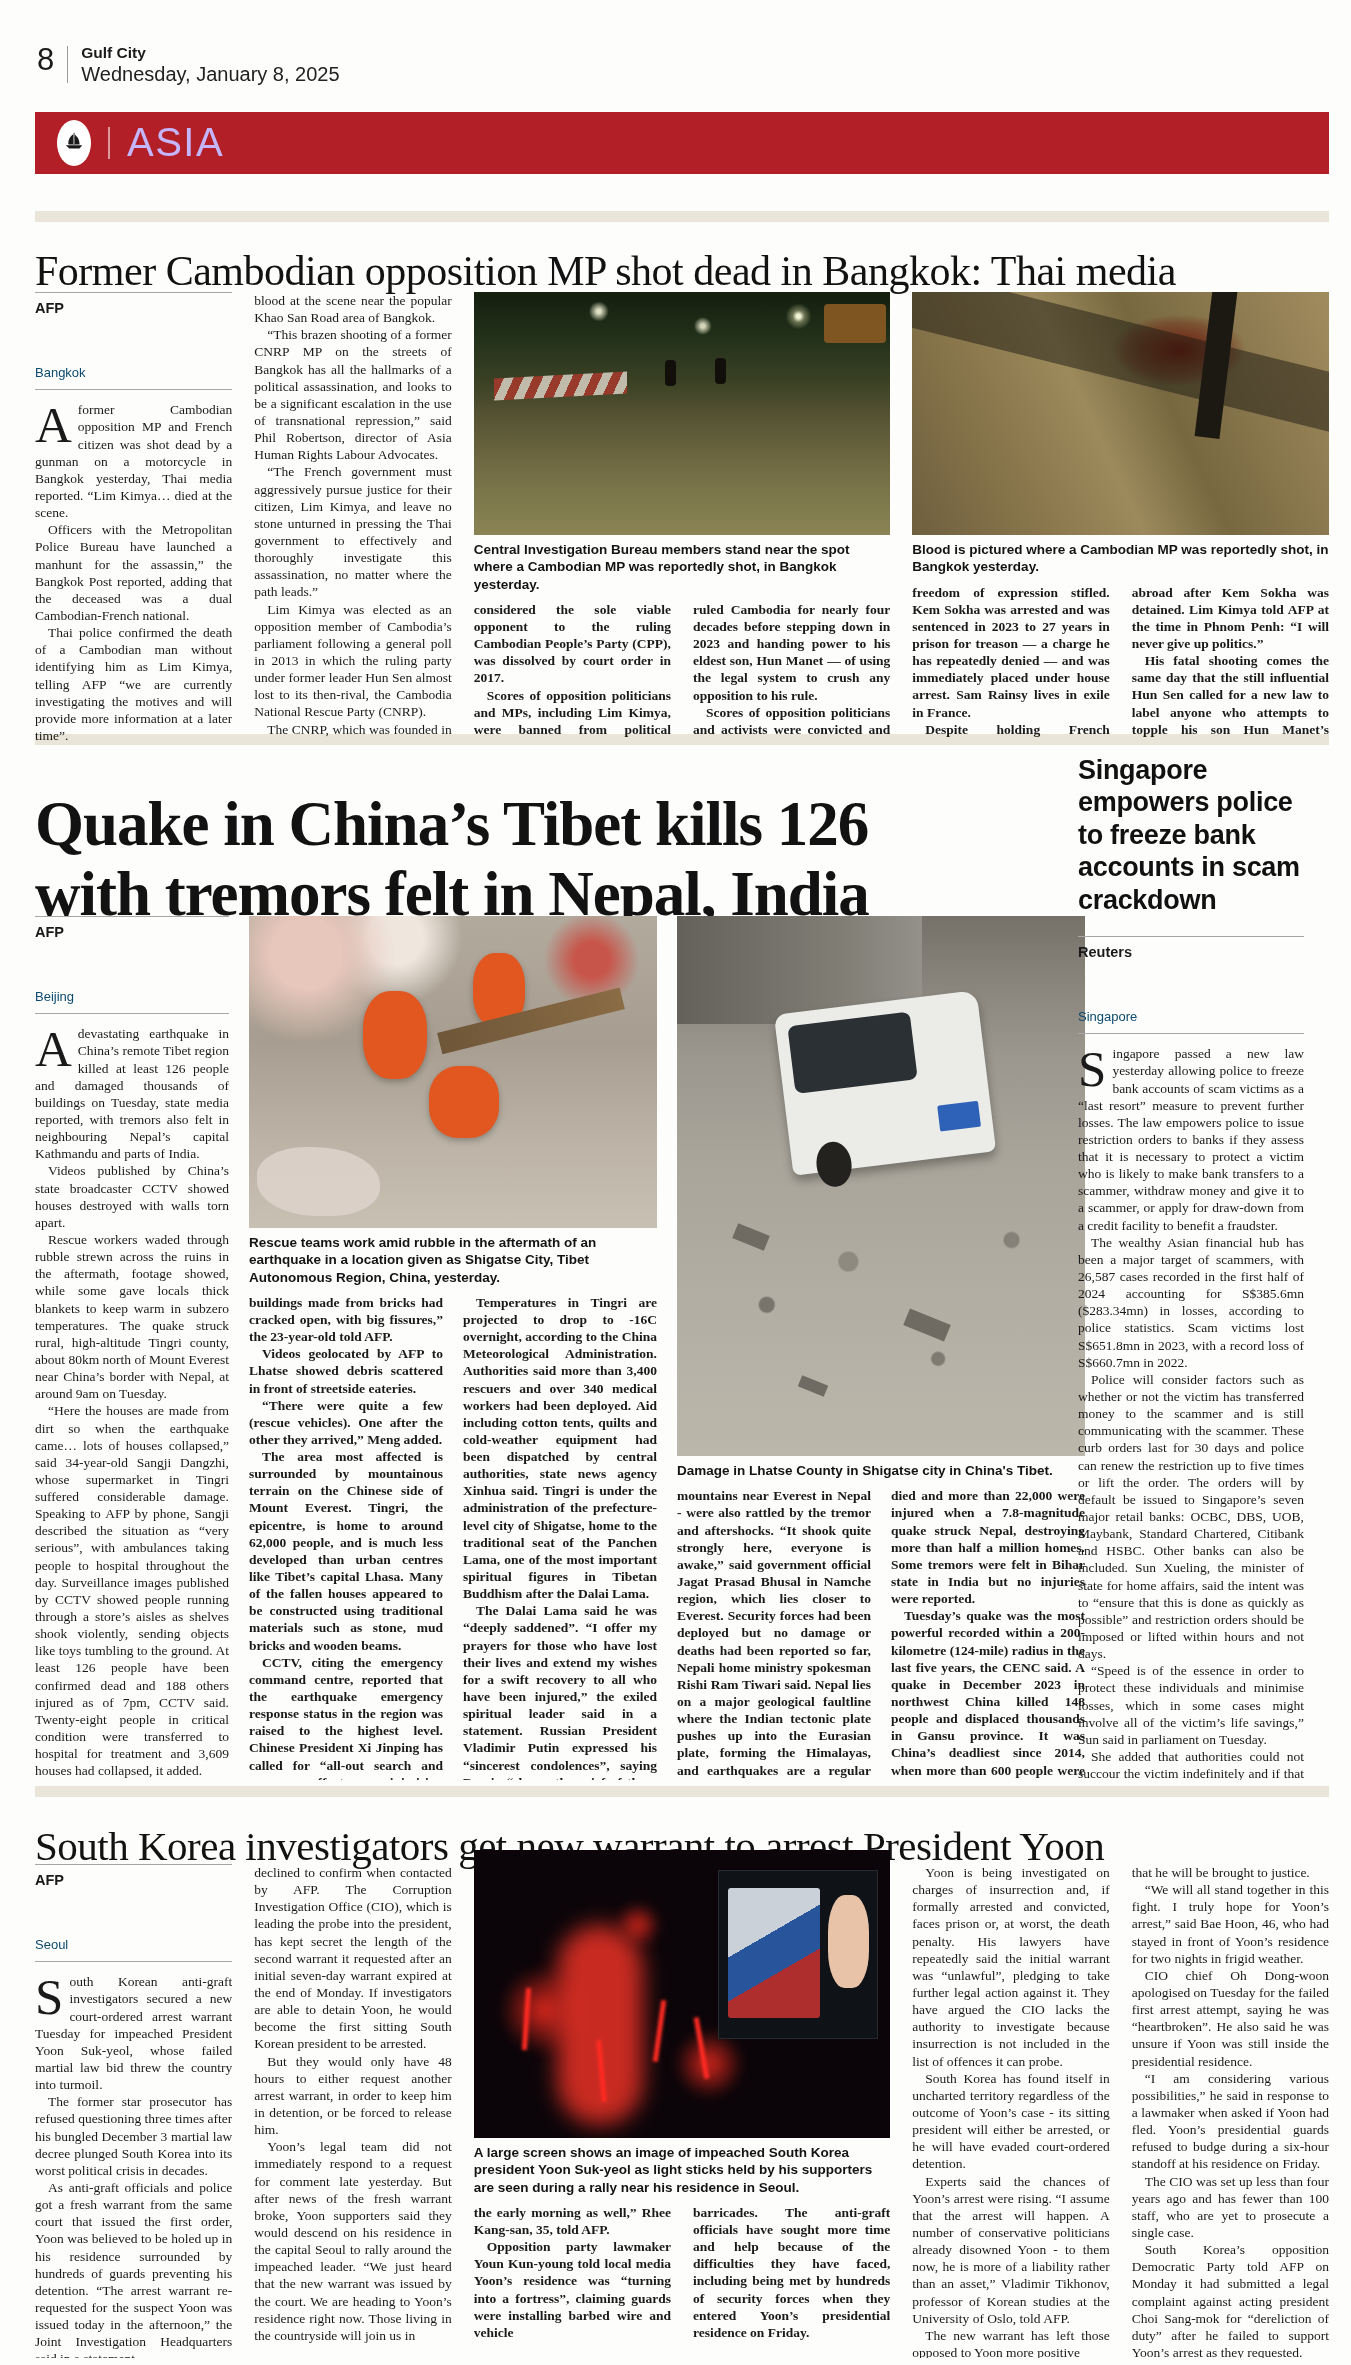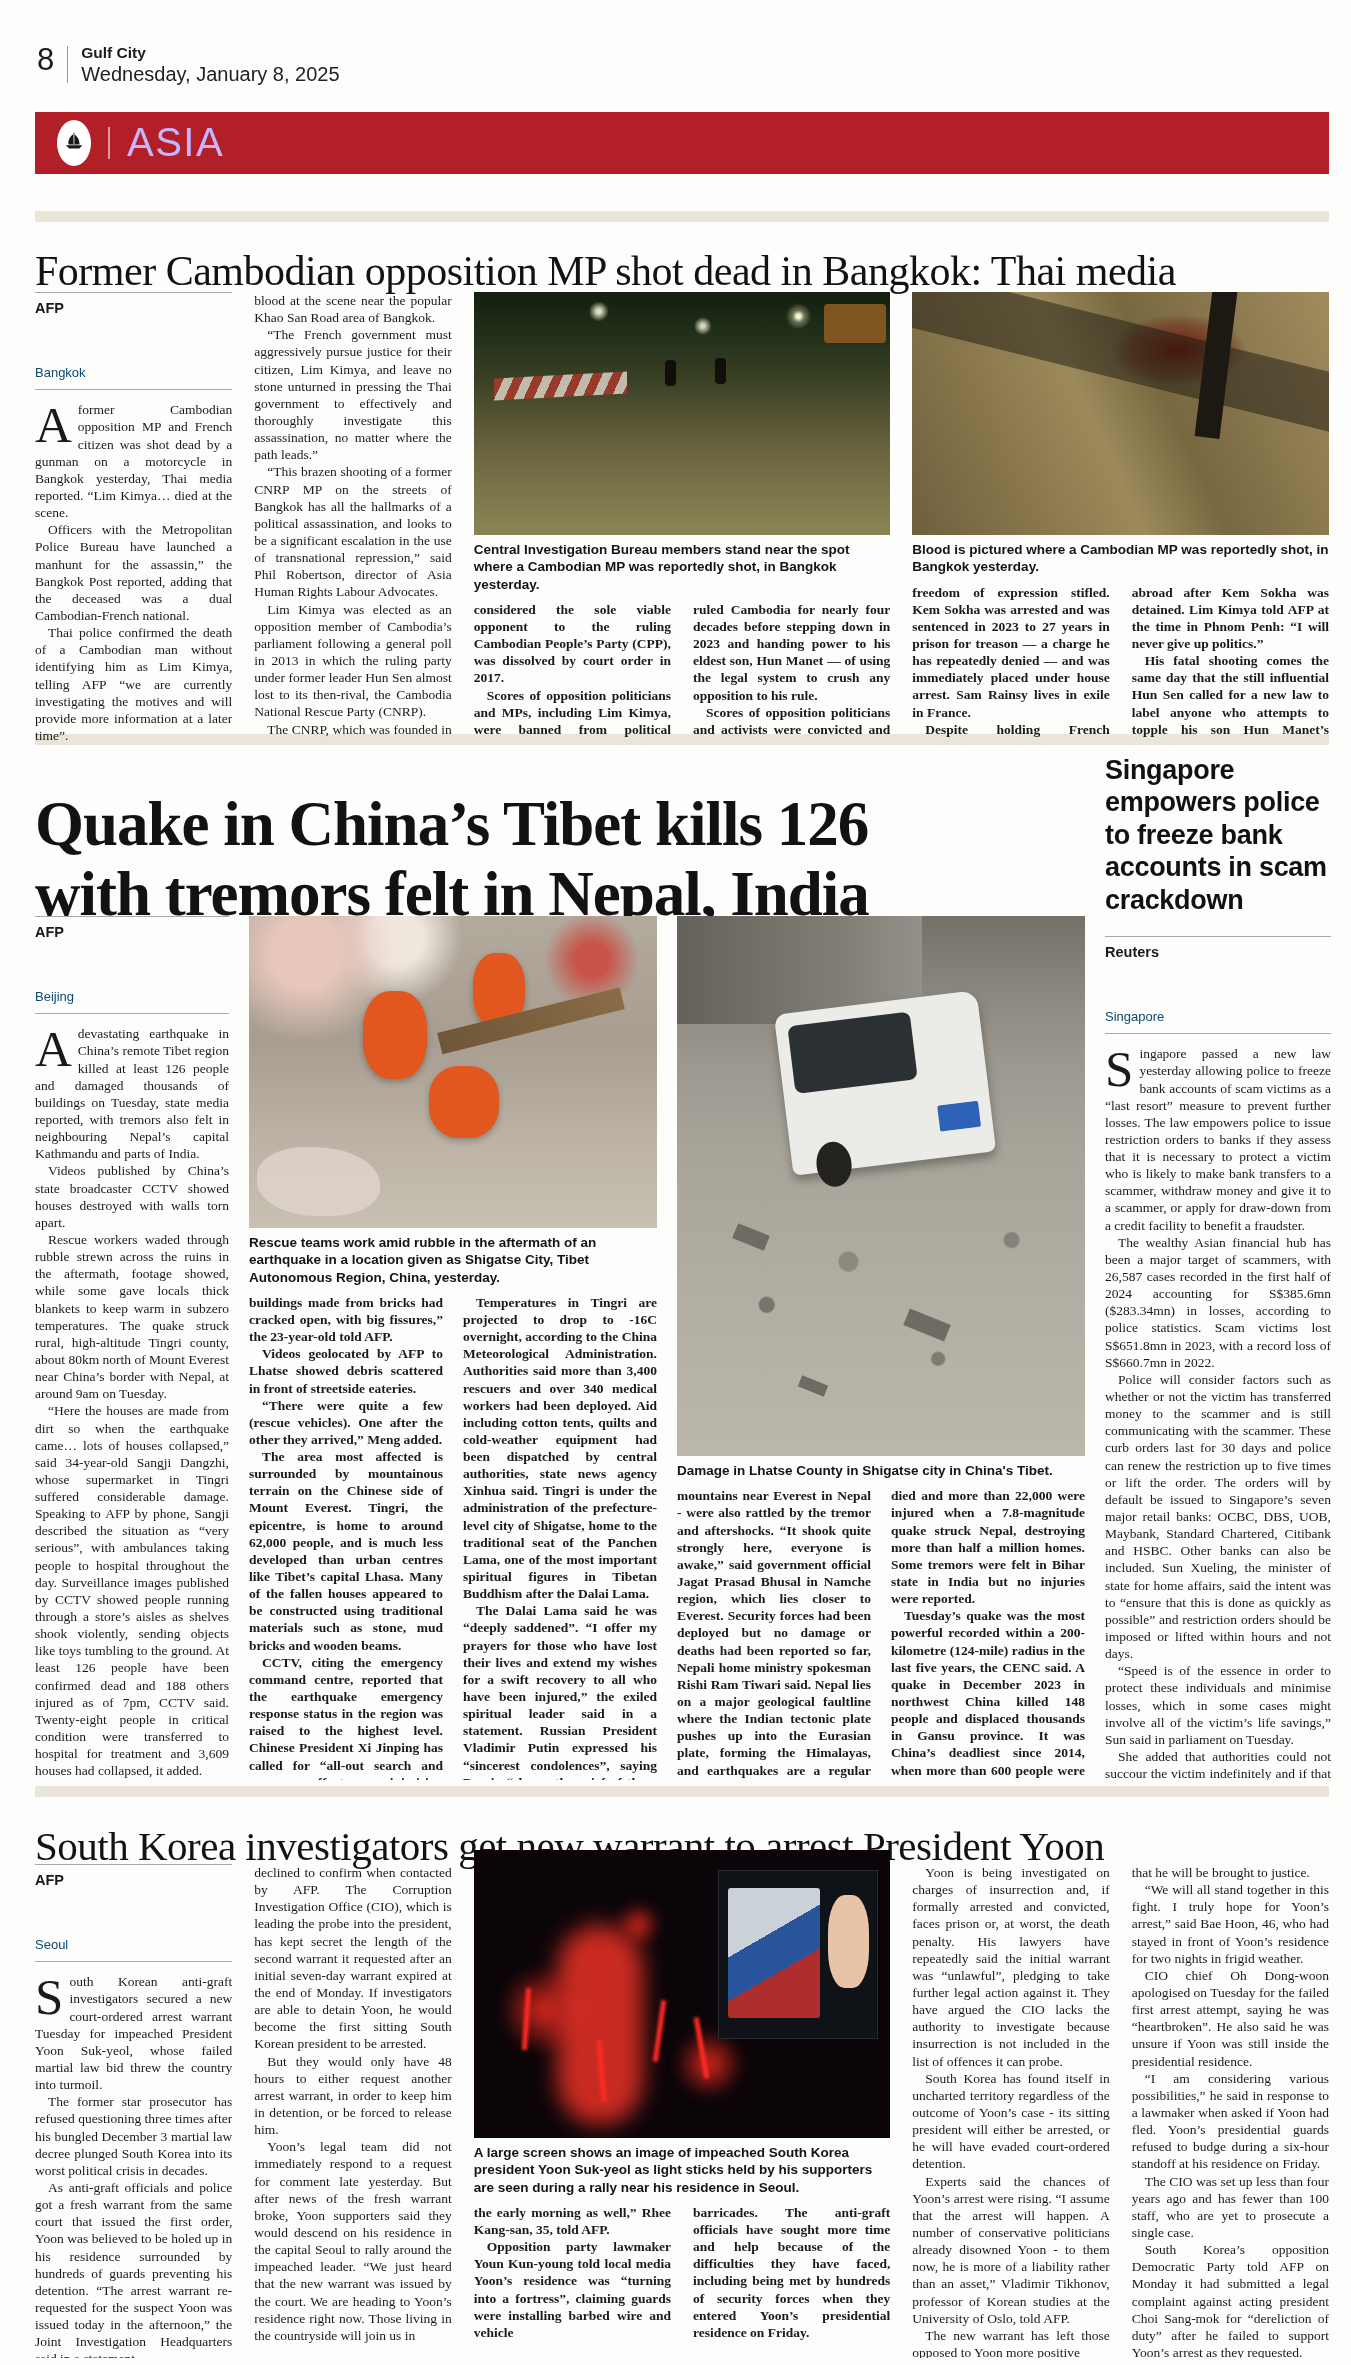--- a/index.html
+++ b/index.html
@@ -109,21 +109,21 @@
   #ph-rally { height:288px; background:#0b0509; }
   .korea-photo-unit { margin-top:-14px; }
   #ph-rally .glow { position:absolute; border-radius:50%; background:radial-gradient(circle, rgba(255,45,32,.85), transparent 70%); filter:blur(6px); }
   #ph-rally .stick { position:absolute; width:5px; height:62px; background:#ff2a22; filter:blur(1.5px); }
   #ph-rally .bigfig { position:absolute; top:26%; left:20%; width:86px; height:200px; background:#dd2f24; border-radius:44px; filter:blur(11px); opacity:.9; }
   #ph-rally .screen { position:absolute; top:7%; right:3%; width:38%; height:58%; background:#0f1318; border:1px solid #262b30; }
   #ph-rally .screen .flagpanel { position:absolute; left:6%; top:10%; width:58%; height:78%; background:linear-gradient(150deg,#dfe6ee 0 38%, #2a5caa 38% 62%, #c03030 62% 100%); border-radius:3px; opacity:.9; }
   #ph-rally .screen .face { position:absolute; right:5%; top:14%; width:26%; height:56%; background:#e8c3a8; border-radius:40%; }
 
   
-  #sidebar { position:absolute; left:1105px; top:748px; width:226px; height:1032px; overflow:hidden; }
+  #sidebar { position:absolute; left:1078px; top:748px; width:226px; height:1032px; overflow:hidden; }
   #sidebar h2 { font-family:"Liberation Sans", sans-serif; font-weight:700; font-size:27px; line-height:1.2; letter-spacing:-0.3px; margin:6px 0 20px; color:#111; }
 </style>
 </head>
 <body>
 
 <div class="page">
 
   <header id="masthead">
     <div class="pagenum">8</div>
     <div class="mast-divider"></div>
@@ -164,22 +164,22 @@
       <div class="paras indent-all">
           <p>Officers with the Metropolitan Police Bureau have launched a manhunt for the assassin,” the Bangkok Post reported, adding that the deceased was a dual Cambodian-French national.</p>
           <p>Thai police confirmed the death of a Cambodian man without identifying him as Lim Kimya, telling AFP “we are currently investigating the motives and will provide more information at a later time”.</p>
           <p>Multiple Thai media outlets reported that a gunman on a motorcycle opened fire on Lim Kimya as he arrived in the Thai capital from the Cambodian city of Siem Reap by bus, accompanied by his French wife and a Cambodian uncle.</p>
         </div>
     </div>
 
     <div class="col">
       <div class="paras">
           <p>blood at the scene near the popular Khao San Road area of Bangkok.</p>
+          <p>“This brazen shooting of a former CNRP MP on the streets of Bangkok has all the hallmarks of a political assassination, and looks to be a significant escalation in the use of transnational repression,” said Phil Robertson, director of Asia Human Rights Labour Advocates.</p>
           <p>“The French government must aggressively pursue justice for their citizen, Lim Kimya, and leave no stone unturned in pressing the Thai government to effectively and thoroughly investigate this assassination, no matter where the path leads.”</p>
-          <p>“This brazen shooting of a former CNRP MP on the streets of Bangkok has all the hallmarks of a political assassination, and looks to be a significant escalation in the use of transnational repression,” said Phil Robertson, director of Asia Human Rights Labour Advocates.</p>
           <p>Lim Kimya was elected as an opposition member of Cambodia’s parliament following a general poll in 2013 in which the ruling party under former leader Hun Sen almost lost to its then-rival, the Cambodia National Rescue Party (CNRP).</p>
           <p>The CNRP, which was founded in 2012 by opposition leaders Sam Rainsy and Kem Sokha and once</p>
         </div>
     </div>
 
     <div class="span2 photo-unit">
       <div class="photo" id="ph-bangkok">
         <div class="barrier"></div>
         <div class="figure" style="top:28%; left:46%;"></div>
         <div class="figure" style="top:27%; left:58%;"></div>

